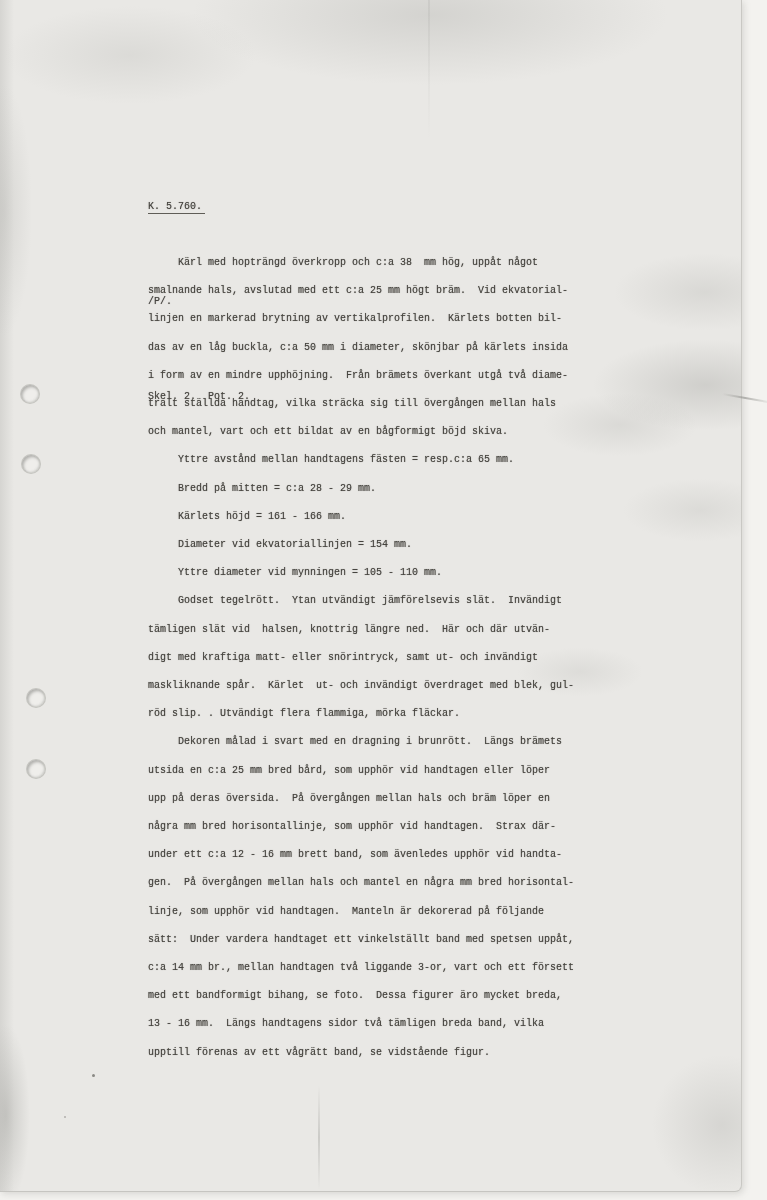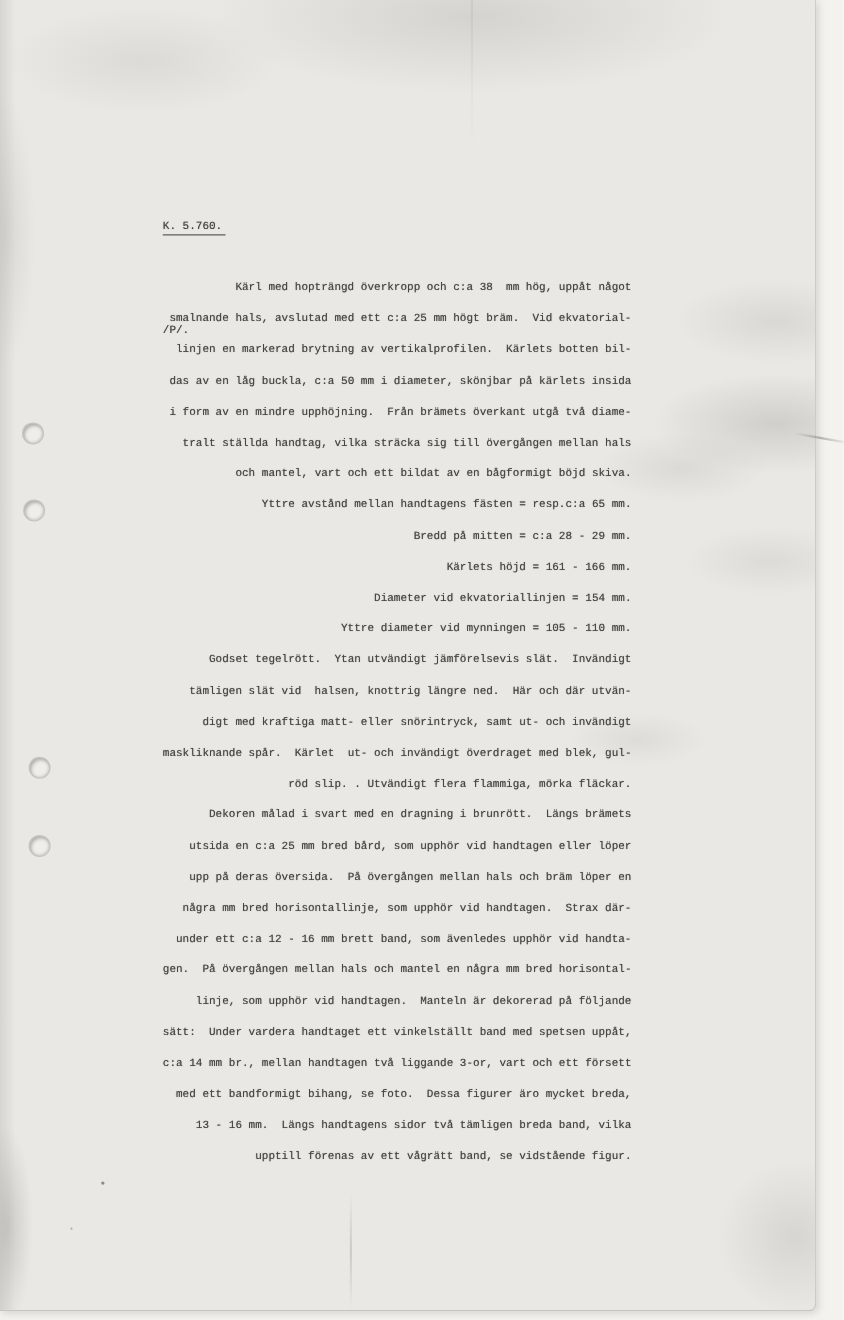--- a/index.html
+++ b/index.html
@@ -80,21 +80,20 @@
   .underlined {
     border-bottom: 1.5px solid rgba(70,68,62,0.85);
     padding-bottom: 1px;
     padding-right: 3px;
   }
   .body-text {
     position: absolute;
     left: 120px; top: 249px;
     line-height: 28.2px;
     white-space: pre;
-    text-align: right;
   }
   .line { white-space: pre; }
 </style>
 </head>
 <body>
 
 <div class="scan">
   <div class="paper">
 
     <div class="hole hole-1"></div>
@@ -105,18 +104,19 @@
     <div class="crease crease-a"></div>
     <div class="crease crease-b"></div>
     <div class="crease crease-c"></div>
 
     <div class="speck speck-1"></div>
     <div class="speck speck-2"></div>
 
     <div class="header typed">
       <div class="line"><span class="underlined">K. 5.760.</span></div>
       <div class="line">/P/.</div>
+      <div class="line">Skel. 2.  Pot. 2.</div>
     </div>
 
     <div class="body-text typed"><div class="line">     Kärl med hopträngd överkropp och c:a 38  mm hög, uppåt något</div><div class="line">smalnande hals, avslutad med ett c:a 25 mm högt bräm.  Vid ekvatorial-</div><div class="line">linjen en markerad brytning av vertikalprofilen.  Kärlets botten bil-</div><div class="line">das av en låg buckla, c:a 50 mm i diameter, skönjbar på kärlets insida</div><div class="line">i form av en mindre upphöjning.  Från brämets överkant utgå två diame-</div><div class="line">tralt ställda handtag, vilka sträcka sig till övergången mellan hals</div><div class="line">och mantel, vart och ett bildat av en bågformigt böjd skiva.</div><div class="line">     Yttre avstånd mellan handtagens fästen = resp.c:a 65 mm.</div><div class="line">     Bredd på mitten = c:a 28 - 29 mm.</div><div class="line">     Kärlets höjd = 161 - 166 mm.</div><div class="line">     Diameter vid ekvatoriallinjen = 154 mm.</div><div class="line">     Yttre diameter vid mynningen = 105 - 110 mm.</div><div class="line">     Godset tegelrött.  Ytan utvändigt jämförelsevis slät.  Invändigt</div><div class="line">tämligen slät vid  halsen, knottrig längre ned.  Här och där utvän-</div><div class="line">digt med kraftiga matt- eller snörintryck, samt ut- och invändigt</div><div class="line">maskliknande spår.  Kärlet  ut- och invändigt överdraget med blek, gul-</div><div class="line">röd slip. . Utvändigt flera flammiga, mörka fläckar.</div><div class="line">     Dekoren målad i svart med en dragning i brunrött.  Längs brämets</div><div class="line">utsida en c:a 25 mm bred bård, som upphör vid handtagen eller löper</div><div class="line">upp på deras översida.  På övergången mellan hals och bräm löper en</div><div class="line">några mm bred horisontallinje, som upphör vid handtagen.  Strax där-</div><div class="line">under ett c:a 12 - 16 mm brett band, som ävenledes upphör vid handta-</div><div class="line">gen.  På övergången mellan hals och mantel en några mm bred horisontal-</div><div class="line">linje, som upphör vid handtagen.  Manteln är dekorerad på följande</div><div class="line">sätt:  Under vardera handtaget ett vinkelställt band med spetsen uppåt,</div><div class="line">c:a 14 mm br., mellan handtagen två liggande 3-or, vart och ett försett</div><div class="line">med ett bandformigt bihang, se foto.  Dessa figurer äro mycket breda,</div><div class="line">13 - 16 mm.  Längs handtagens sidor två tämligen breda band, vilka</div><div class="line">upptill förenas av ett vågrätt band, se vidstående figur.</div></div>
 
   </div>
 </div>
 
 </body></html>

